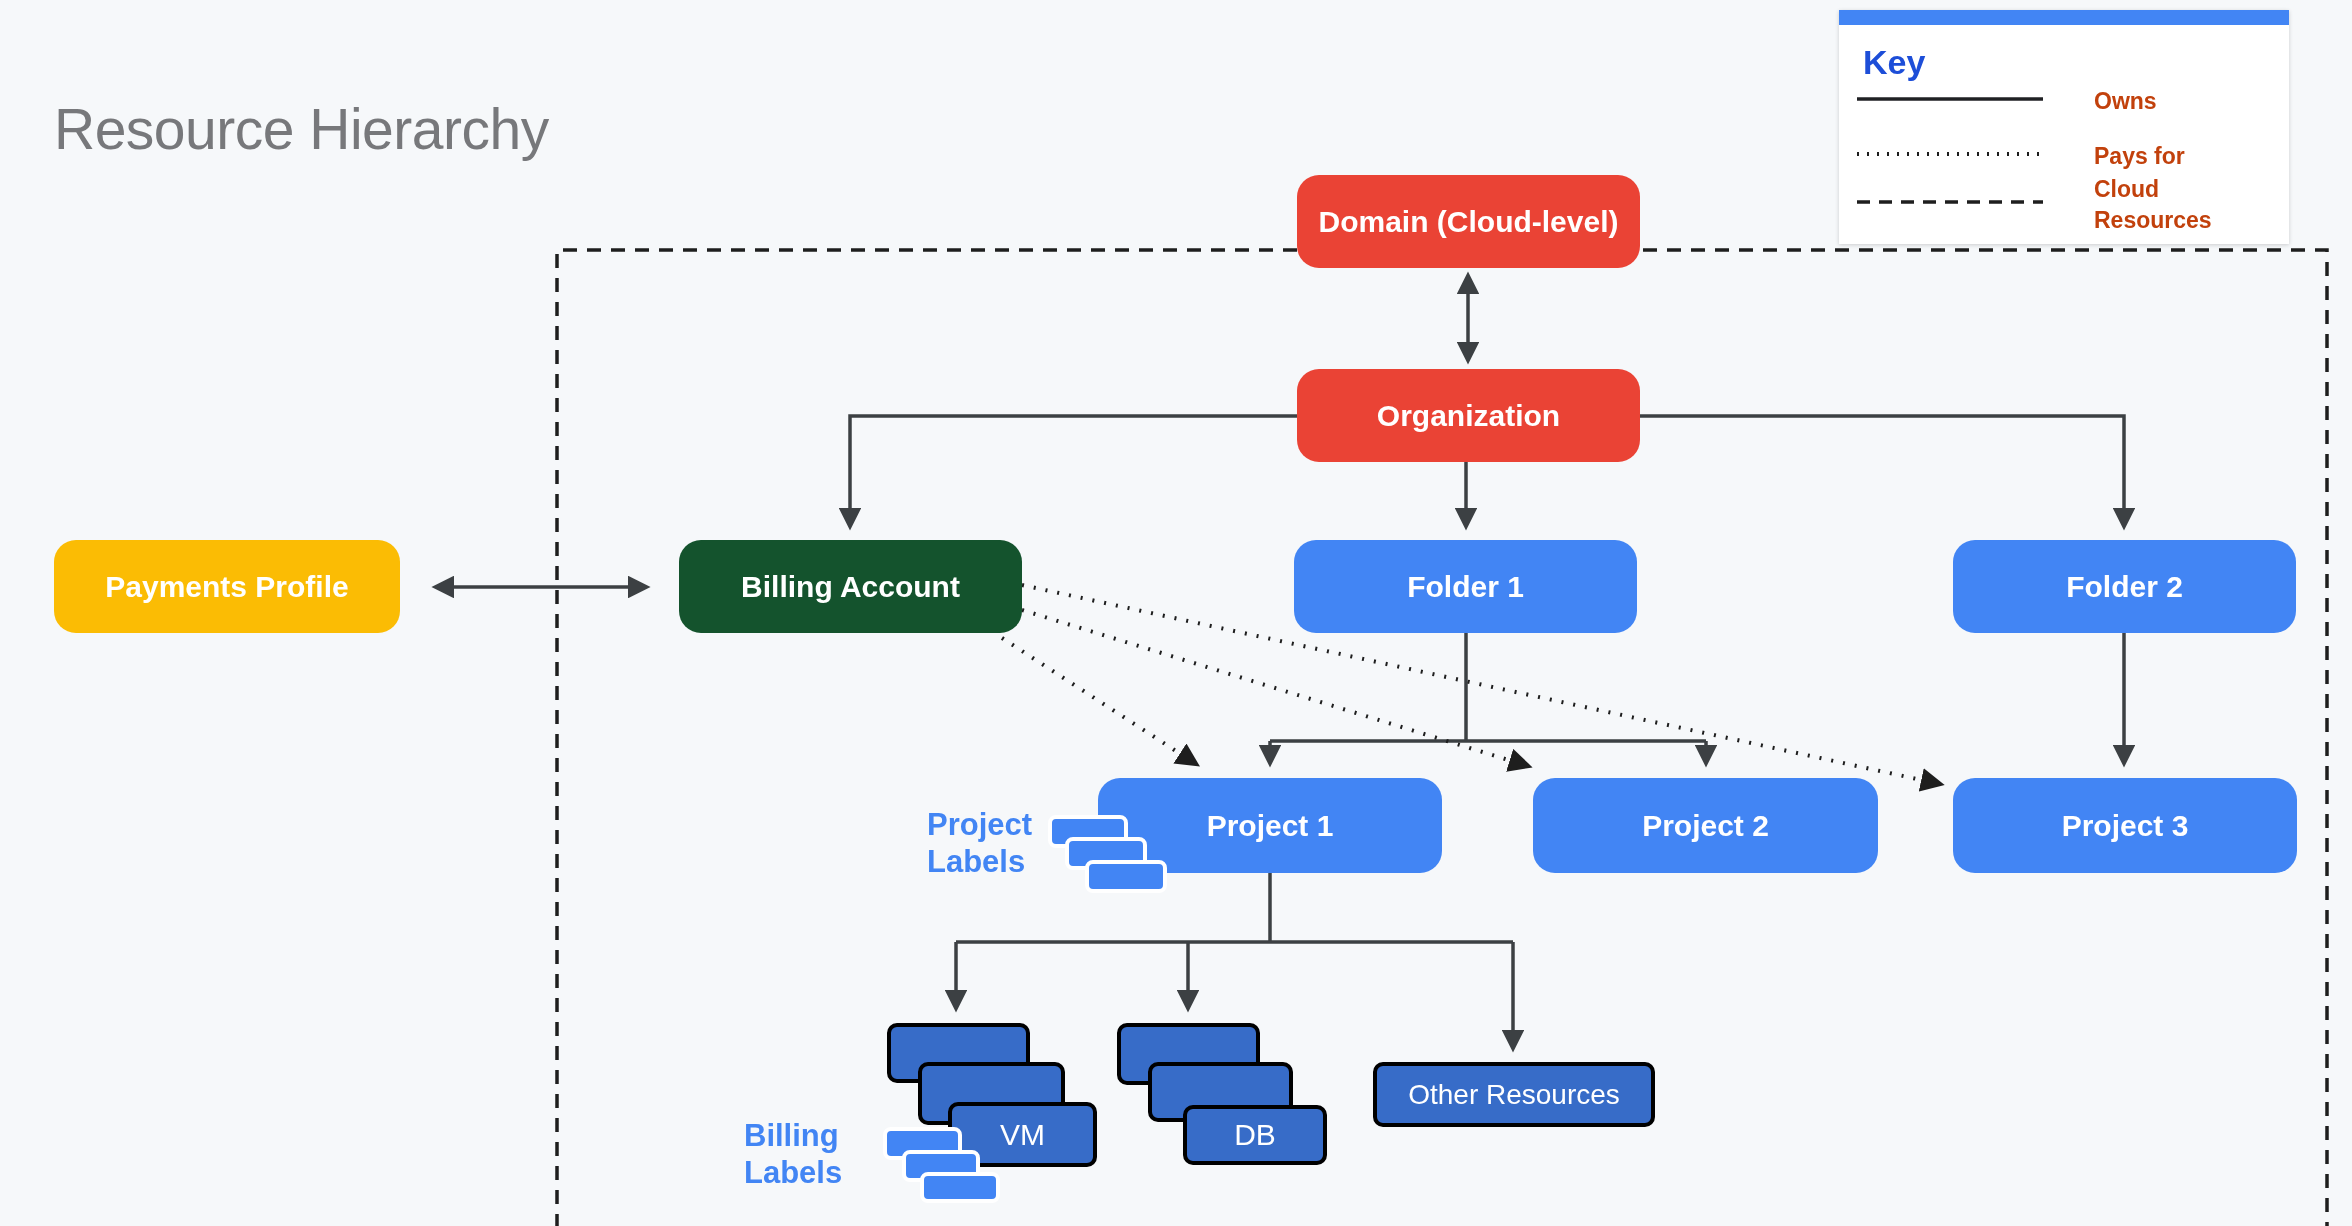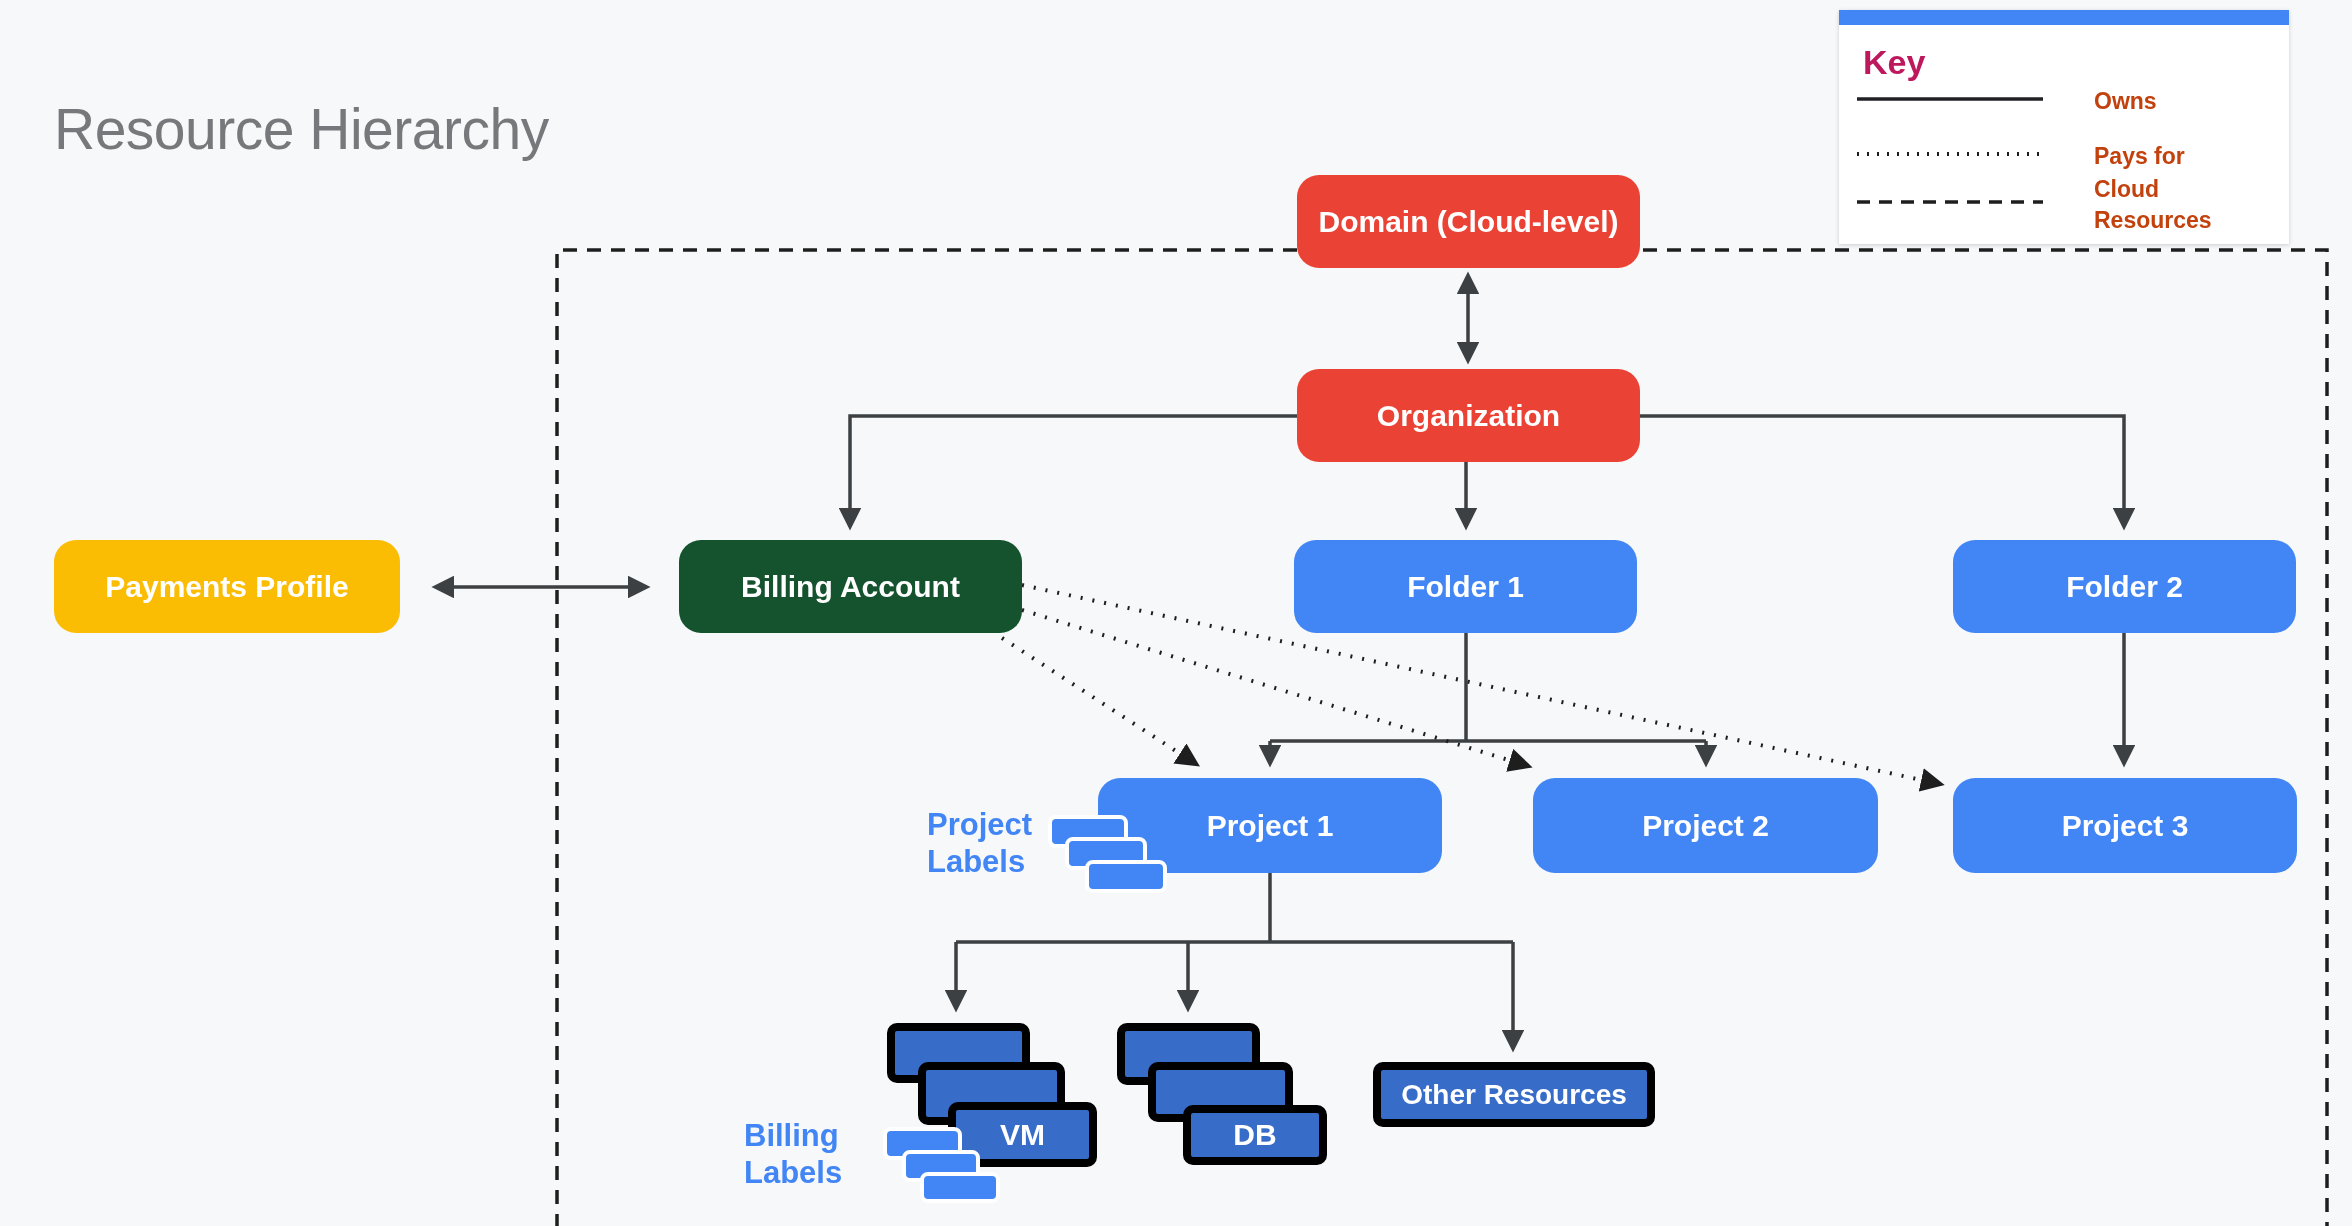--- a/index.html
+++ b/index.html
@@ -7,34 +7,34 @@
          font-family:"Liberation Sans",sans-serif;background:#F6F8FA;}
   #wires{position:absolute;left:0;top:0;z-index:1;}
 
   .node{position:absolute;z-index:2;display:flex;align-items:center;justify-content:center;
         color:#fff;font-weight:bold;font-size:30px;border-radius:22px;text-align:center;line-height:1.05;}
   .red{background:#EA4335;}
   .green{background:#14532d;}
   .yellow{background:#FBBC04;}
   .blue{background:#4285F4;}
 
-  .stackrect{position:absolute;z-index:3;background:#376CC8;border:8px solid #000000;border-radius:10px;
+  .stackrect{position:absolute;z-index:3;background:#376CC8;border:4px solid #000000;border-radius:10px;
              box-sizing:border-box;display:flex;align-items:center;justify-content:center;
-             color:#fff;font-weight:bold;font-size:30px;}
+             color:#fff;font-weight:normal;font-size:30px;}
   .labelrect{position:absolute;z-index:4;background:#4285F4;border:4px solid #fff;border-radius:8px;box-sizing:border-box;}
 
   .ann{position:absolute;z-index:2;color:#4285F4;font-weight:bold;font-size:31px;line-height:37px;}
 
   #page-title{position:absolute;left:42px;top:84px;margin:12px;z-index:2;
               font-size:57px;font-weight:400;color:#77787B;letter-spacing:-0.5px;}
 
   #key-panel{position:absolute;left:1839px;top:10px;width:450px;height:234px;background:#fff;
              z-index:2;box-shadow:0 1px 4px rgba(0,0,0,0.18);}
   #key-topbar{position:absolute;left:0;top:0;width:100%;height:15px;background:#4285F4;}
-  #key-title{position:absolute;left:24px;top:33px;font-size:34px;font-weight:bold;color:#be185d;}
+  #key-title{position:absolute;left:24px;top:33px;font-size:34px;font-weight:bold;color:#1d4ed8;}
   .key-swatch{position:absolute;left:18px;width:186px;height:8px;}
   .key-label{position:absolute;left:255px;width:170px;font-size:23px;font-weight:bold;color:#c2410c;line-height:31px;}
 </style>
 </head>
 <body>
 
 <div id="stage">
 
   <svg id="wires" width="2352" height="1226" viewBox="0 0 2352 1226">
     <defs>

